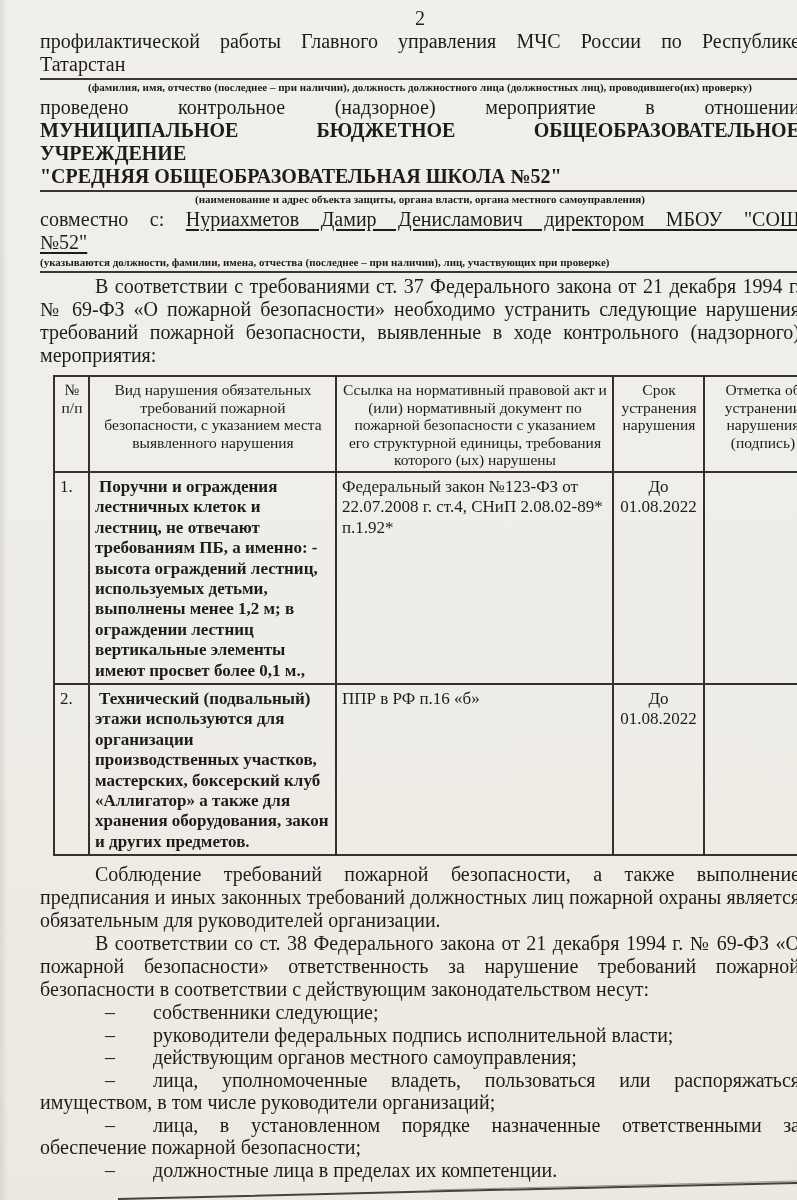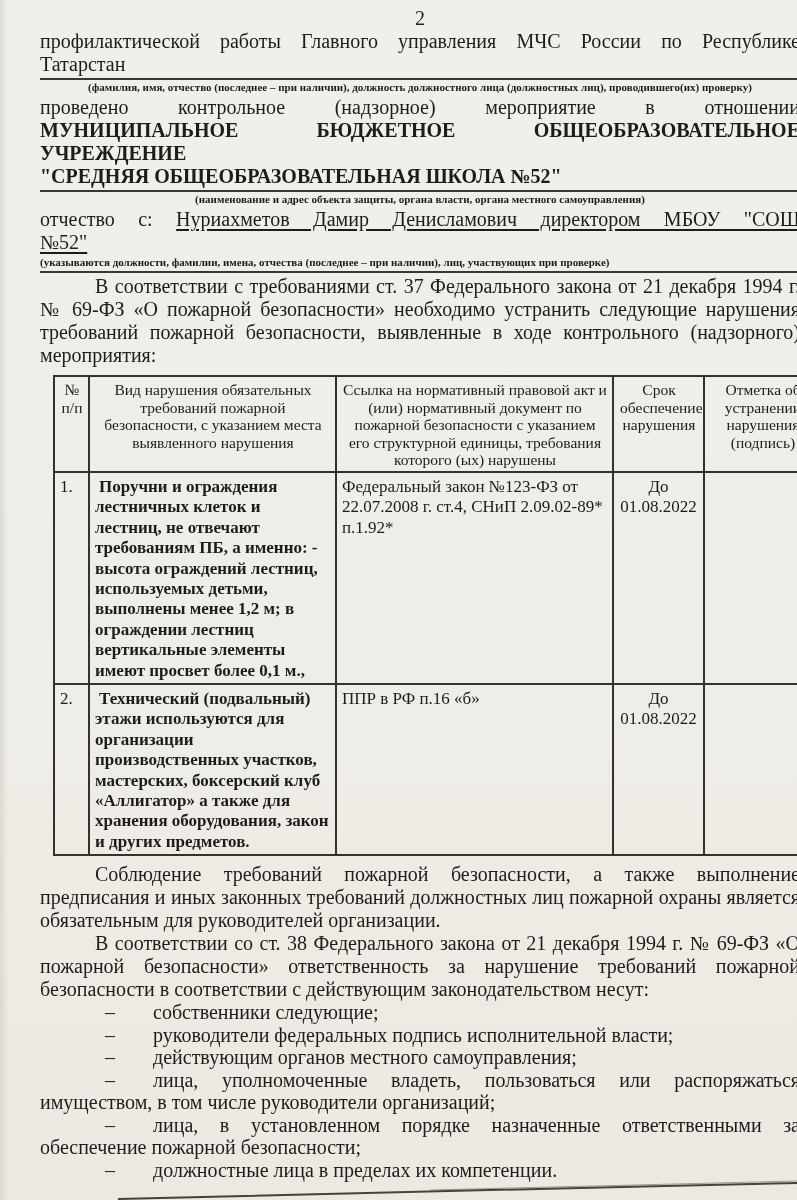--- a/index.html
+++ b/index.html
@@ -75,47 +75,47 @@
     <p class="body">Татарстан</p>
     <div class="rule"></div>
     <div class="caption center">(фамилия, имя, отчество (последнее – при наличии), должность должностного лица (должностных лиц), проводившего(их) проверку)</div>
 
     <p class="body jl mt2">проведено контрольное (надзорное) мероприятие в отношении</p>
     <p class="body jl bold">МУНИЦИПАЛЬНОЕ БЮДЖЕТНОЕ ОБЩЕОБРАЗОВАТЕЛЬНОЕ УЧРЕЖДЕНИЕ</p>
     <p class="body bold">"СРЕДНЯЯ ОБЩЕОБРАЗОВАТЕЛЬНАЯ ШКОЛА №52"</p>
     <div class="rule"></div>
     <div class="caption center">(наименование и адрес объекта защиты, органа власти, органа местного самоуправления)</div>
 
-    <p class="body jl mt2"><span>отчество с:</span> <span class="u">Нуриахметов Дамир Денисламович директором МБОУ "СОШ</span></p>
+    <p class="body jl mt2"><span>совместно с:</span> <span class="u">Нуриахметов Дамир Денисламович директором МБОУ "СОШ</span></p>
     <p class="body"><span class="u">№52"</span></p>
     <div class="caption mt2">(указываются должности, фамилии, имена, отчества (последнее – при наличии), лиц, участвующих при проверке)</div>
     <div class="rule thick"></div>
 
     <p class="body j indent mt2">В соответствии с требованиями ст. 37 Федерального закона от 21 декабря 1994 г. № 69-ФЗ «О пожарной безопасности» необходимо устранить следующие нарушения требований пожарной безопасности, выявленные в ходе контрольного (надзорного) мероприятия:</p>
 
     <table class="viol">
       <colgroup>
         <col style="width:35px">
           <col style="width:247px">
           <col style="width:277px">
           <col style="width:91px">
           <col style="width:117px">
       </colgroup>
       <tbody>
           <tr class="hrow">
         <th>№ п/п</th>
         <th>Вид нарушения обязательных требований пожарной безопасности, с указанием места выявленного нарушения</th>
         <th>Ссылка на нормативный правовой акт и (или) нормативный документ по пожарной безопасности с указанием его структурной единицы, требования которого (ых) нарушены</th>
-        <th>Срок обеспечение нарушения</th>
+        <th>Срок устранения нарушения</th>
         <th>Отметка об устранении нарушения (подпись)</th>
       </tr>
       <tr class="r1">
         <td class="num">1.</td>
         <td class="c2">Поручни и ограждения лестничных клеток и лестниц, не отвечают требованиям ПБ, а именно: - высота ограждений лестниц, используемых детьми, выполнены менее 1,2 м; в ограждении лестниц вертикальные элементы имеют просвет более 0,1 м.,</td>
-        <td class="c3">Федеральный закон №123-ФЗ от 22.07.2008 г. ст.4, СНиП 2.09.02-89* п.1.92*</td>
+        <td class="c3">Федеральный закон №123-ФЗ от 22.07.2008 г. ст.4, СНиП 2.08.02-89* п.1.92*</td>
         <td class="c4">До 01.08.2022</td>
         <td class="c5"></td>
       </tr>
       <tr class="r2">
         <td class="num">2.</td>
         <td class="c2">Технический (подвальный) этажи используются для организации производственных участков, мастерских, боксерский клуб «Аллигатор» а также для хранения оборудования, закон и других предметов.</td>
         <td class="c3">ППР в РФ п.16 «б»</td>
         <td class="c4">До 01.08.2022</td>
         <td class="c5"></td>
       </tr>

